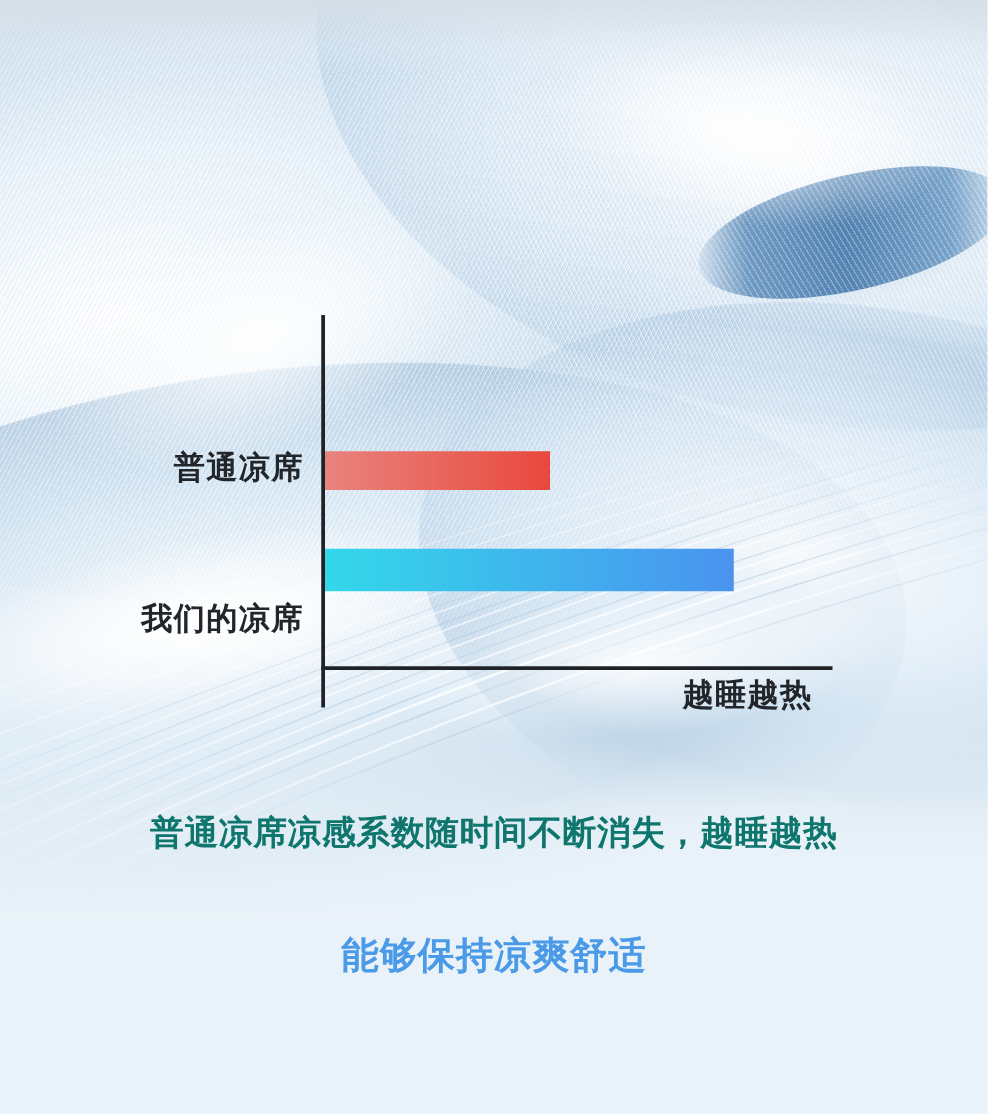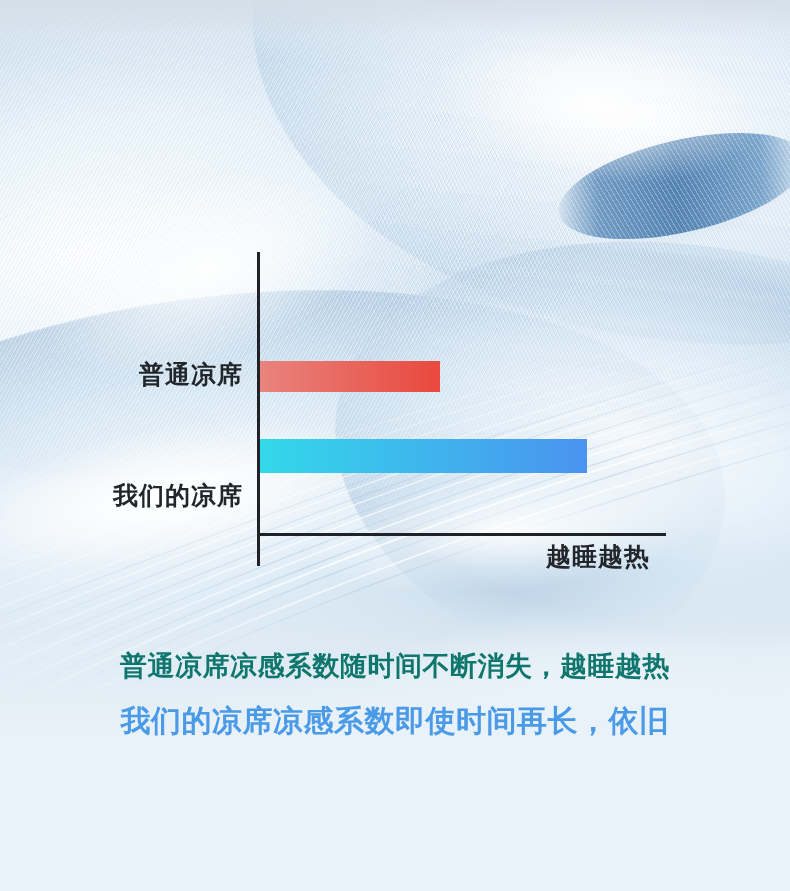--- a/index.html
+++ b/index.html
@@ -245,16 +245,16 @@
 
     <div class="cat-label cat-ours">我们的凉席</div>
 
     <div class="bar bar-ours" style="width: 327.2px; background: linear-gradient(90deg, rgb(51, 216, 234) 0%, rgb(74, 147, 239) 100%);"></div>
 
     <div class="axis-title">越睡越热</div>
   </div>
 
   <div class="caption caption-red" style="color: #0f766e;">普通凉席凉感系数随时间不断消失，越睡越热</div>
 
-  <div class="caption caption-blue-1" style="color: rgb(74, 154, 232);">我们的凉席凉感系数即使时间再长，依旧</div>
-
+
+  <div class="caption caption-blue-2" style="color: rgb(74, 154, 232);">能够保持凉爽舒适</div>
 
 </div>
 
 </body></html>

